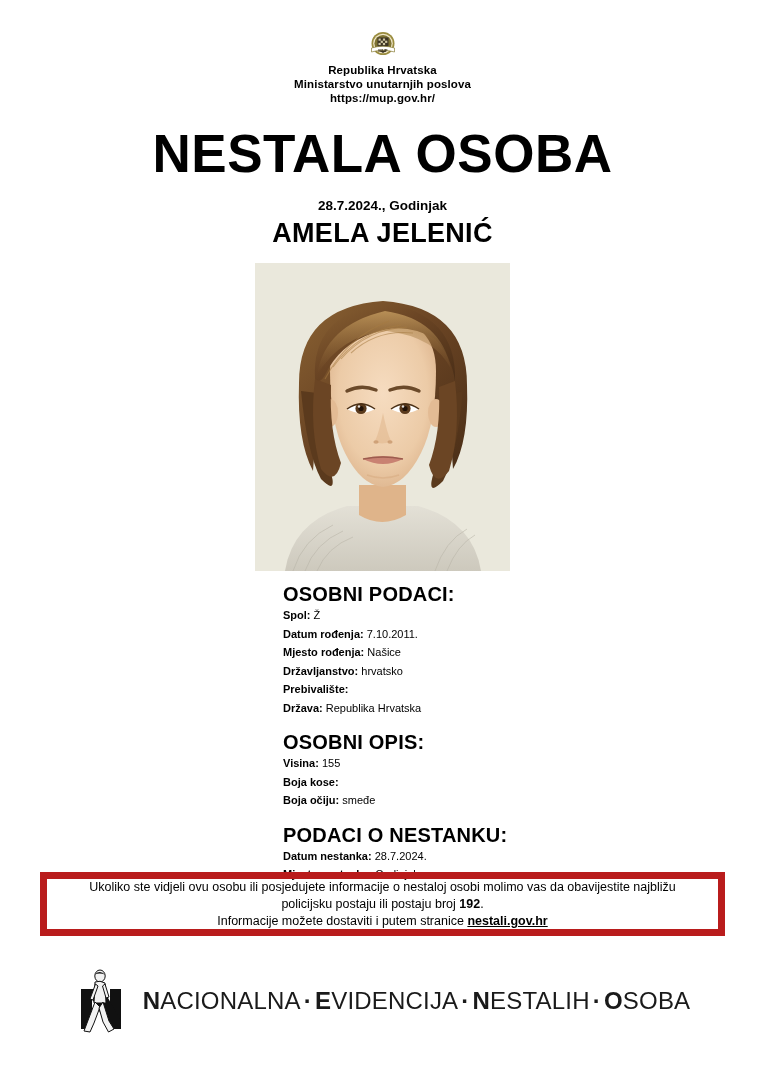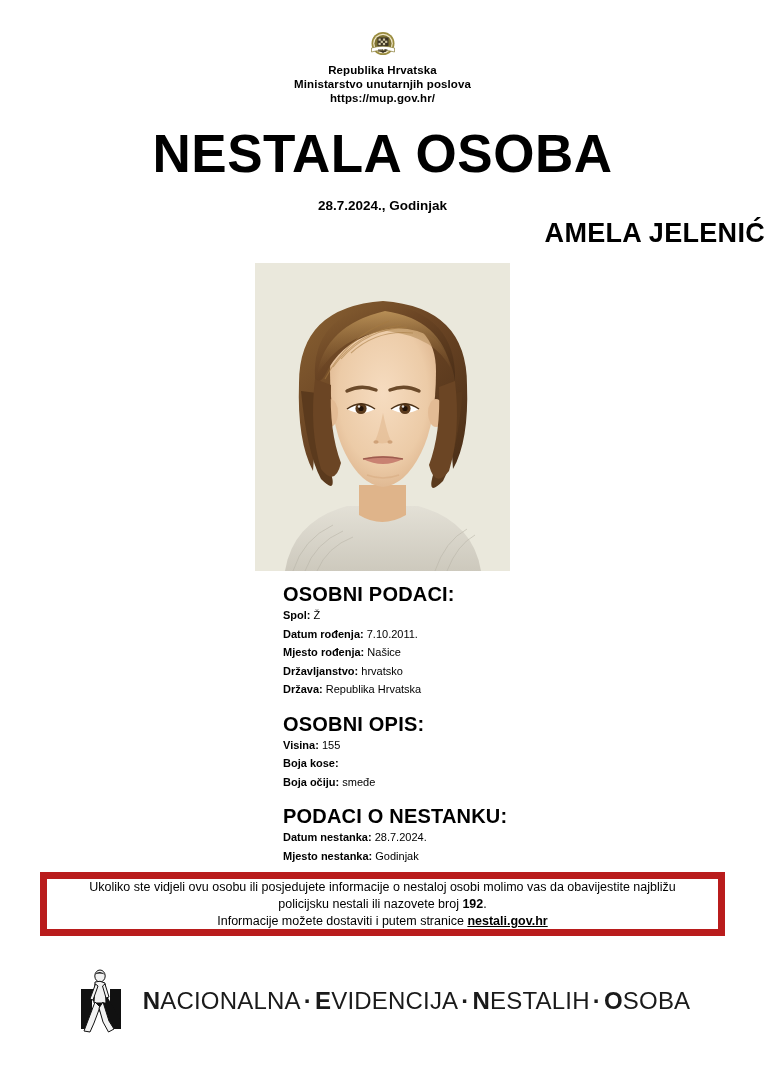--- a/index.html
+++ b/index.html
@@ -69,21 +69,20 @@
     font-size: 13.5px;
     font-weight: bold;
     line-height: 18px;
   }
   .subject-name {
     font-size: 27px;
     font-weight: bold;
     line-height: 32px;
     letter-spacing: 0.3px;
     margin-top: 2px;
-    text-align: right;
   }
 
   
   .photo-wrap {
     display: flex;
     justify-content: center;
     margin-top: 14px;
   }
   .photo {
     width: 255px;
@@ -315,20 +314,24 @@
       </div>
       <div class="field">
         <span class="lbl">Mjesto rođenja:</span>
         <span class="val">Našice</span>
       </div>
       <div class="field">
         <span class="lbl">Državljanstvo:</span>
         <span class="val">hrvatsko</span>
       </div>
       <div class="field">
+        <span class="lbl">Prebivalište:</span>
+        <span class="val"></span>
+      </div>
+      <div class="field">
         <span class="lbl">Država:</span>
         <span class="val">Republika Hrvatska</span>
       </div>
     </div>
 
     <div class="section">
       <div class="section-title">OSOBNI OPIS:</div>
       <div class="field">
         <span class="lbl">Visina:</span>
         <span class="val">155</span>
@@ -352,21 +355,21 @@
       <div class="field">
         <span class="lbl">Mjesto nestanka:</span>
         <span class="val">Godinjak</span>
       </div>
     </div>
 
   </div>
 
   <div class="notice">
     <div class="notice-line">Ukoliko ste vidjeli ovu osobu ili posjedujete informacije o nestaloj osobi molimo vas da obavijestite najbližu</div>
-    <div class="notice-line"><span>policijsku nestali ili nazovete broj </span><b>192</b><span>.</span></div>
+    <div class="notice-line"><span>policijsku postaju ili postaju broj </span><b>192</b><span>.</span></div>
     <div class="notice-line"><span>Informacije možete dostaviti i putem stranice </span><span class="notice-link">nestali.gov.hr</span></div>
   </div>
 
   <div class="footer">
     <div class="footer-mark">
       <svg width="52" height="72" viewBox="0 0 52 72">
 
         <g fill="#111111">
           <rect x="6" y="24" width="11" height="40"></rect>
           <rect x="35" y="24" width="11" height="40"></rect>

